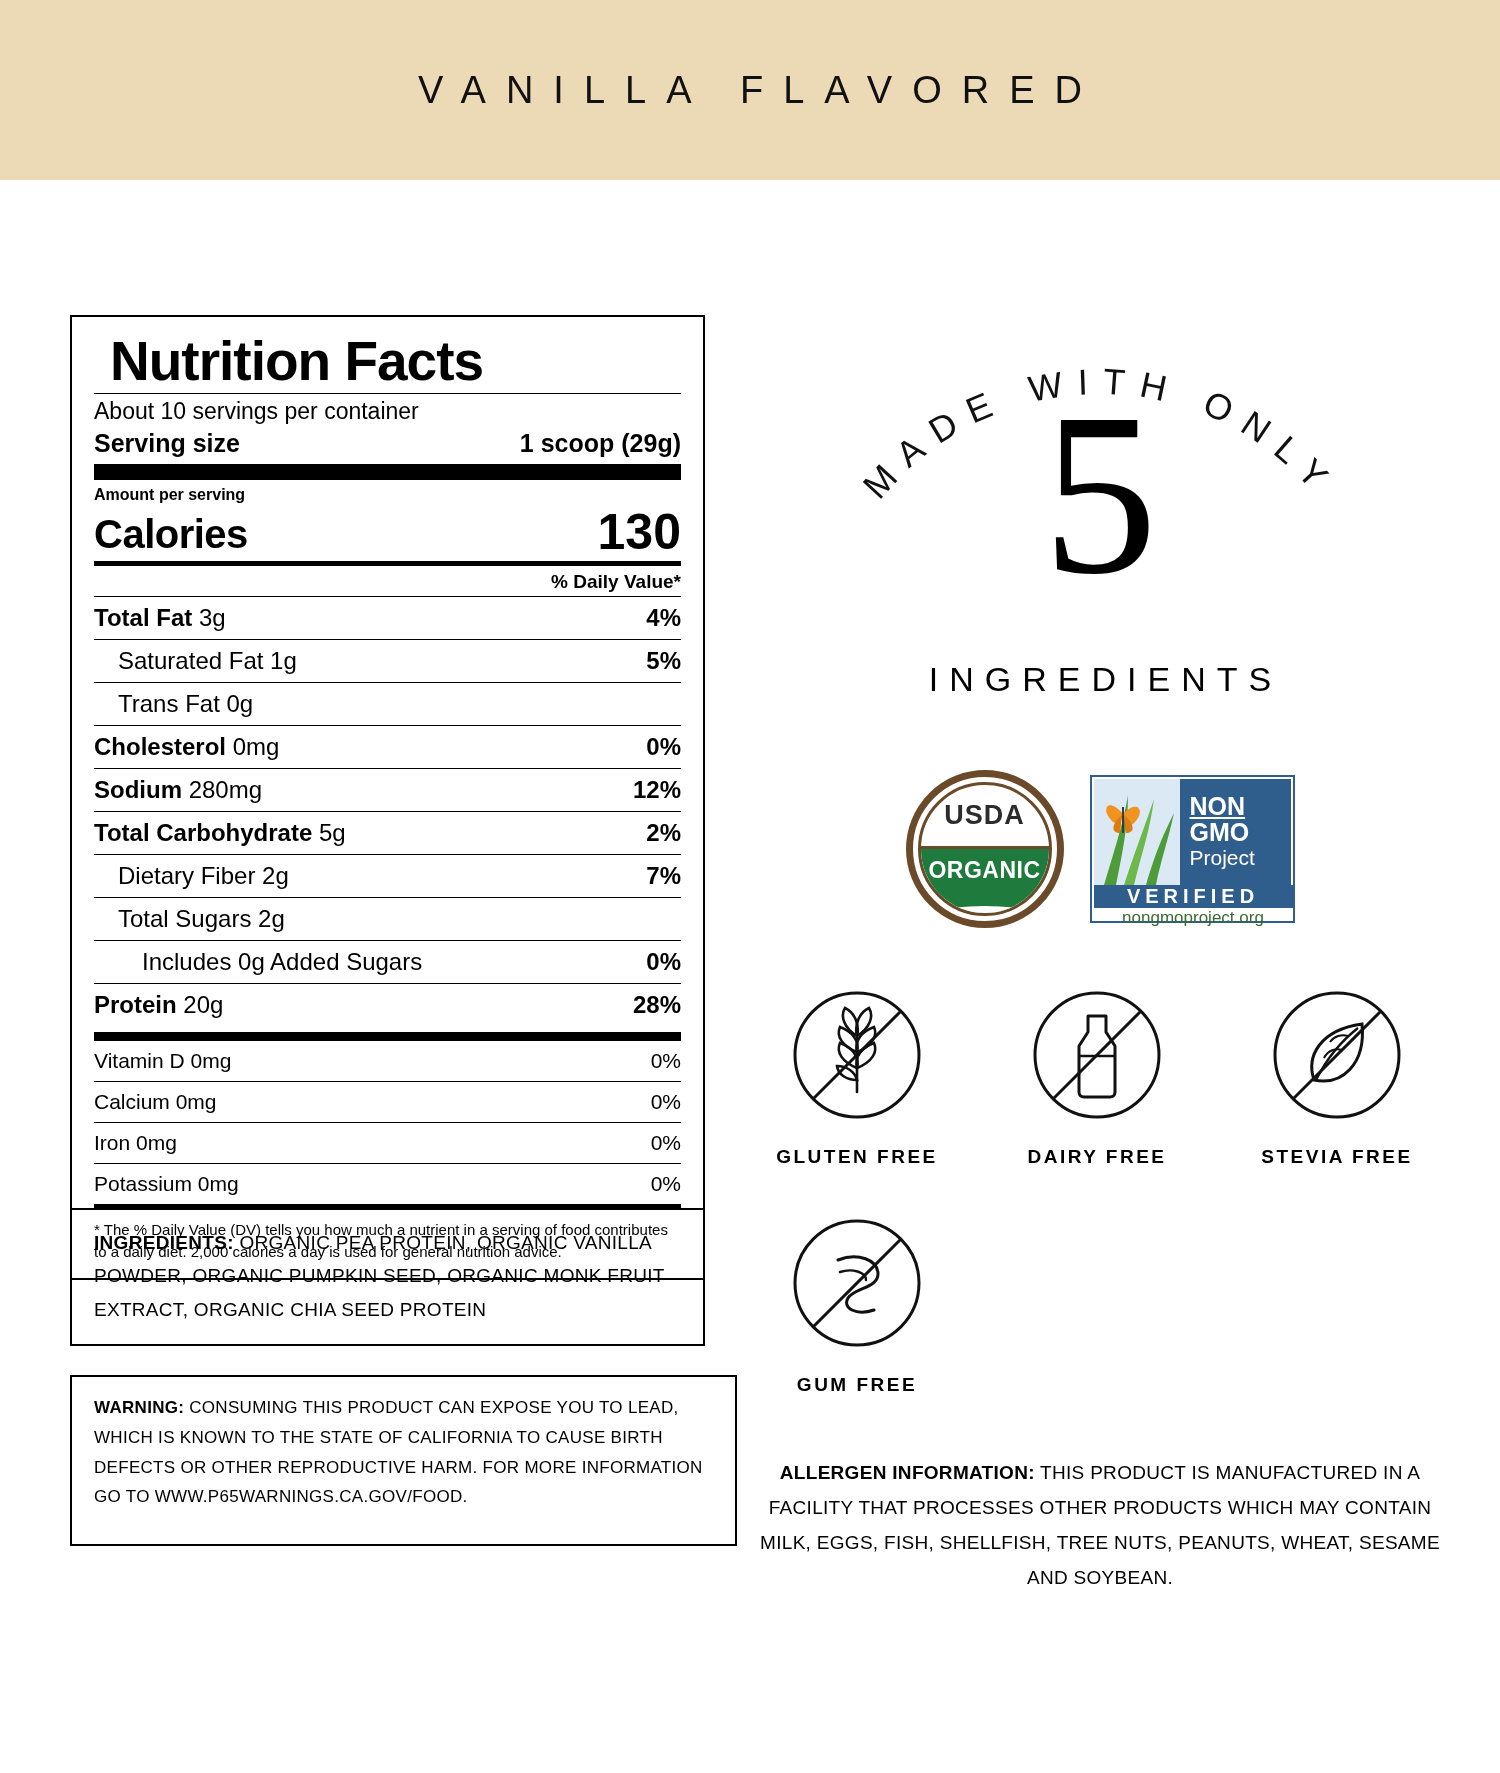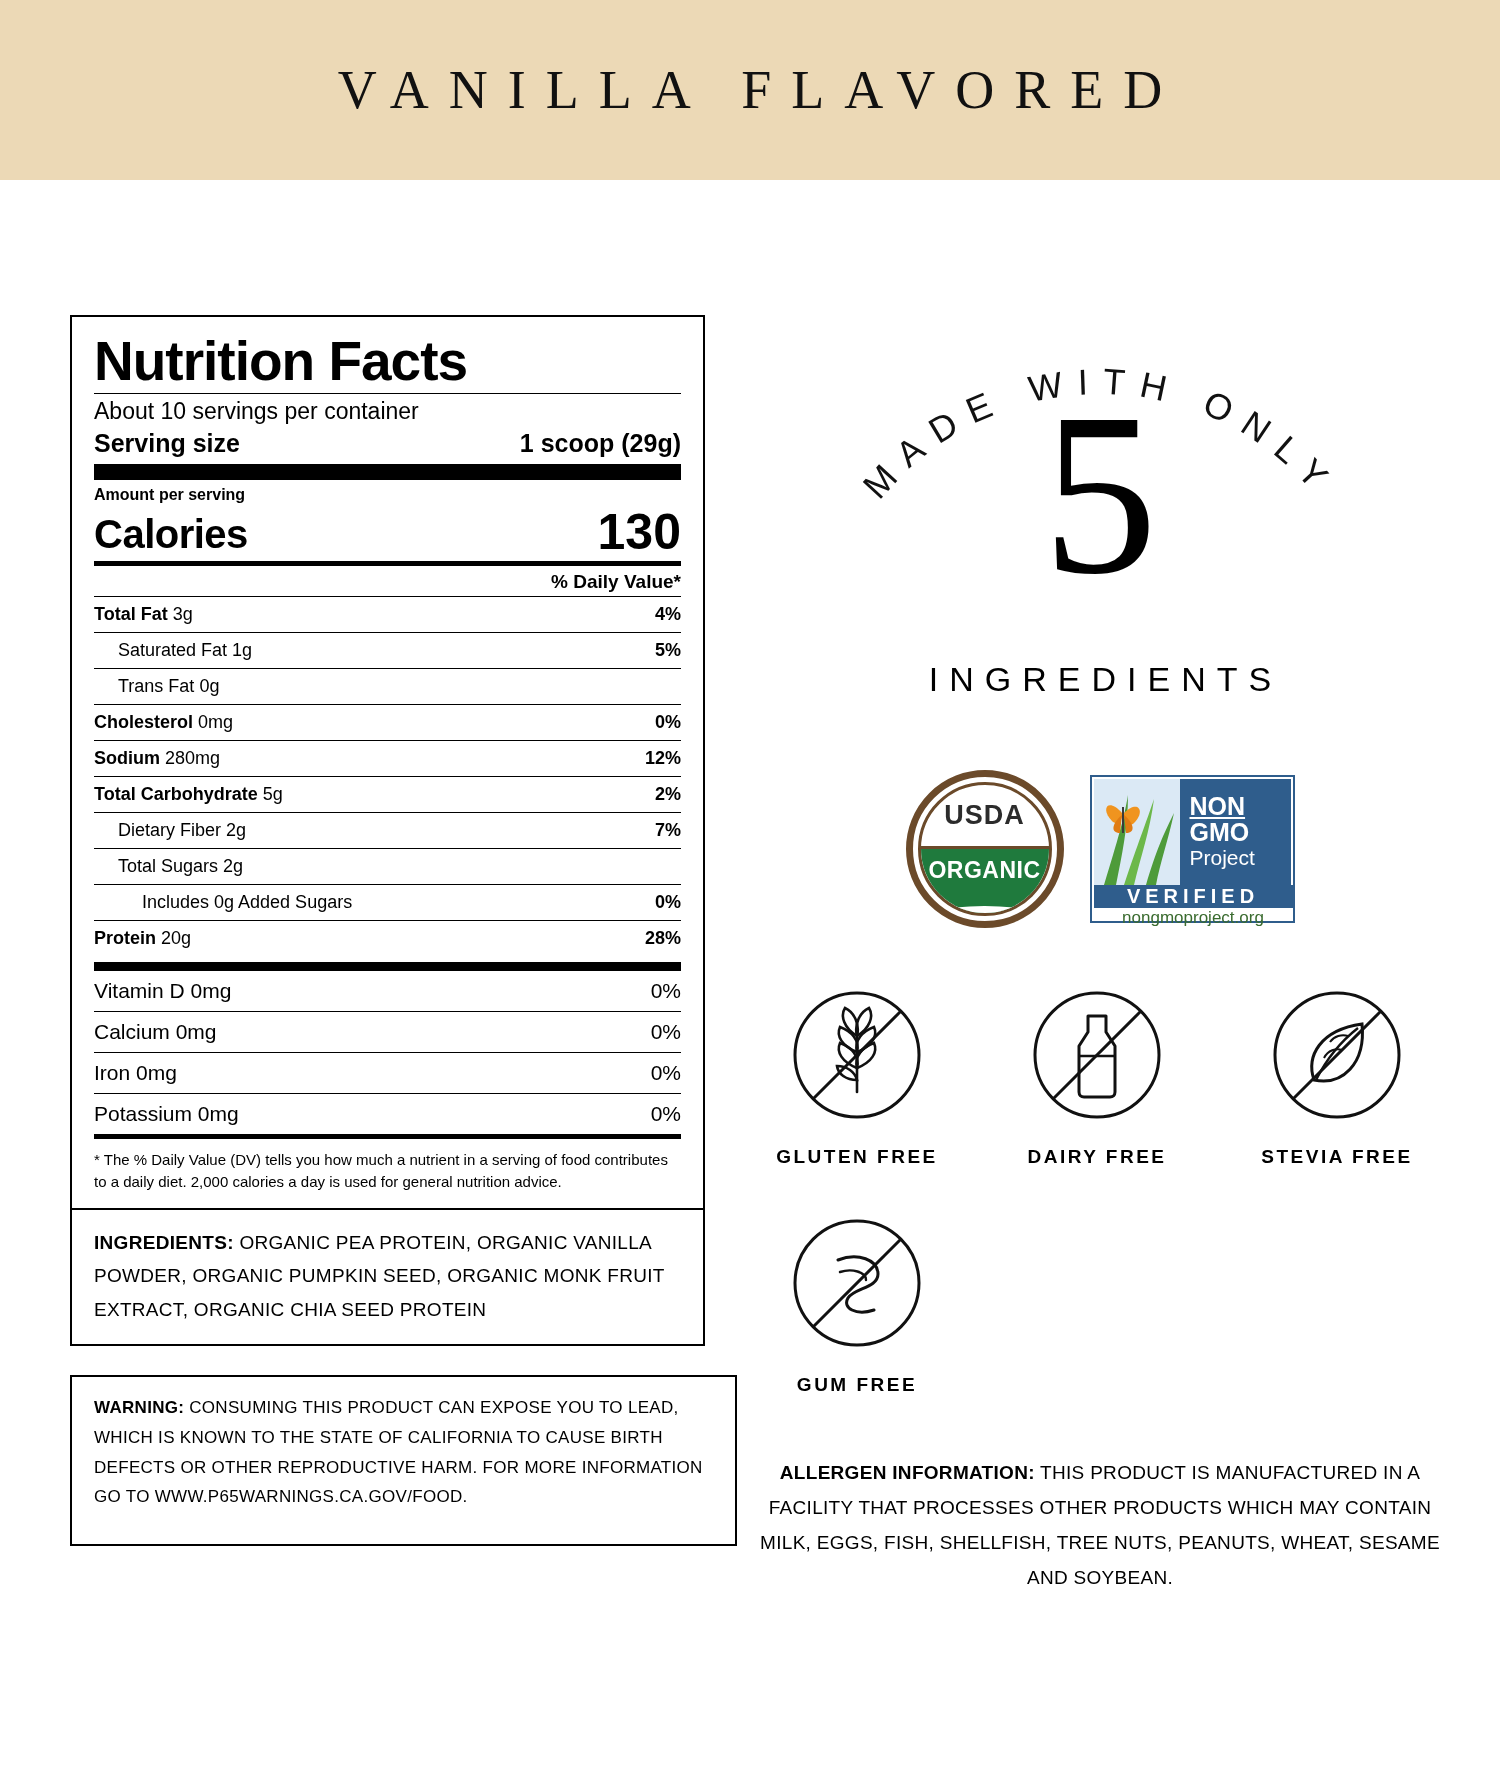--- a/index.html
+++ b/index.html
@@ -20,22 +20,22 @@
   .banner {
     width: 1500px;
     height: 180px;
     background: #ecd9b6;
     display: flex;
     align-items: center;
     justify-content: center;
     box-sizing: border-box;
   }
   .banner-title {
-    font-family: Liberation Serif, serif;
-    font-size: 54px;
+    font-family: Liberation Sans, sans-serif;
+    font-size: 38px;
     letter-spacing: 20px;
     font-weight: 400;
     color: #111111;
     text-indent: 20px;
   }
 
   
   .content {
     position: relative;
     width: 1500px;
@@ -52,21 +52,21 @@
     border: 2px solid #000;
     box-sizing: border-box;
     padding: 14px 22px 16px 22px;
     background: #fff;
   }
   .nf-title {
     font-size: 55px;
     font-weight: 700;
     letter-spacing: -1px;
     line-height: 1.05;
-    margin: 2px 0 2px 0;
+    margin: 2px 0 2px 16px;
     font-family: "Liberation Sans", sans-serif;
   }
   .rule-thin { border-bottom: 1px solid #000; }
   .rule-med { border-bottom: 5px solid #000; }
   .rule-thick { border-bottom: 16px solid #000; }
   .rule-black7 { border-bottom: 9px solid #000; }
 
   .nf-servings {
     font-size: 23px;
     padding: 4px 0 2px 0;
@@ -102,21 +102,21 @@
   }
   .dv-head {
     text-align: right;
     font-size: 19px;
     font-weight: 700;
     padding: 5px 0 3px 0;
   }
   .nf-row {
     display: flex;
     justify-content: space-between;
-    font-size: 18px;
+    font-size: 24px;
     padding: 7px 0 7px 0;
     border-top: 1px solid #000;
   }
   .nf-row .lbl { }
   .nf-row .lbl b { font-weight: 700; }
   .nf-row .val { font-weight: 700; }
   .indent1 { padding-left: 24px; }
   .indent2 { padding-left: 48px; }
   .nf-vit {
     display: flex;

